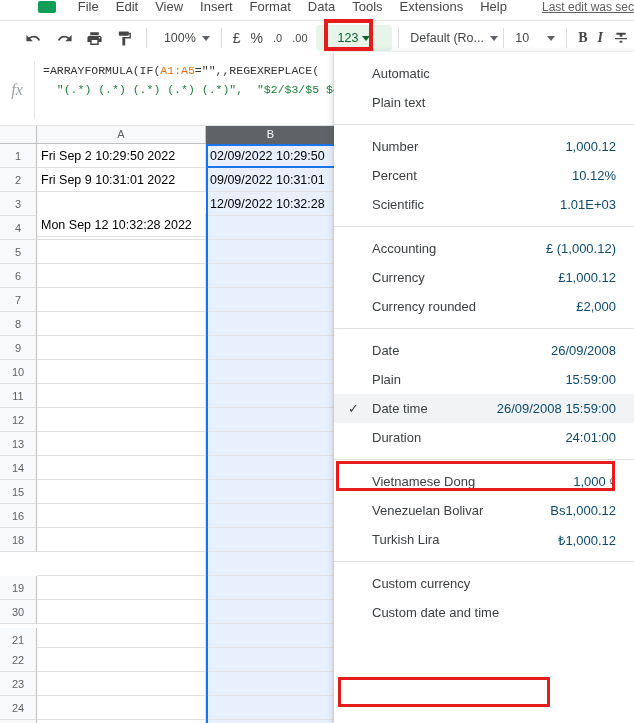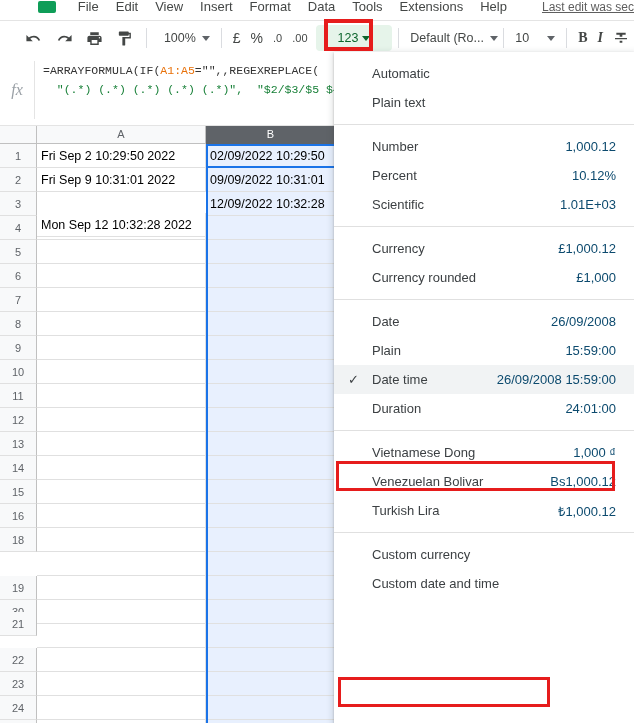--- a/index.html
+++ b/index.html
@@ -488,21 +488,21 @@
         </div>
         <div class="rowhead" style="top: 404px; height: 24px;">
           <span>18</span>
         </div>
         <div class="rowhead" style="top: 452px; height: 24px;">
           <span>19</span>
         </div>
         <div class="rowhead" style="top: 476px; height: 24px;">
           <span>30</span>
         </div>
-        <div class="rowhead" style="top: 488px; height: 24px;">
+        <div class="rowhead" style="top: 504px; height: 24px;">
           <span>21</span>
         </div>
         <div class="rowhead" style="top: 524px; height: 24px;">
           <span>22</span>
         </div>
         <div class="rowhead" style="top: 548px; height: 24px;">
           <span>23</span>
         </div>
         <div class="rowhead" style="top: 572px; height: 24px;">
           <span>24</span>
@@ -580,26 +580,30 @@
       <div class="mi">
         <span class="label">Percent</span>
         <span class="sample">10.12%</span>
       </div>
       <div class="mi">
         <span class="label">Scientific</span>
         <span class="sample">1.01E+03</span>
       </div>
       <div class="msep"></div>
       <div class="mi">
+        <span class="label">Accounting</span>
+        <span class="sample">£ (1,000.12)</span>
+      </div>
+      <div class="mi">
         <span class="label">Currency</span>
         <span class="sample">£1,000.12</span>
       </div>
       <div class="mi">
         <span class="label">Currency rounded</span>
-        <span class="sample">£1,000</span>
+        <span class="sample">£2,000</span>
       </div>
       <div class="msep"></div>
       <div class="mi">
         <span class="label">Date</span>
         <span class="sample">26/09/2008</span>
       </div>
       <div class="mi">
         <span class="label">Plain</span>
         <span class="sample">15:59:00</span>
       </div>

